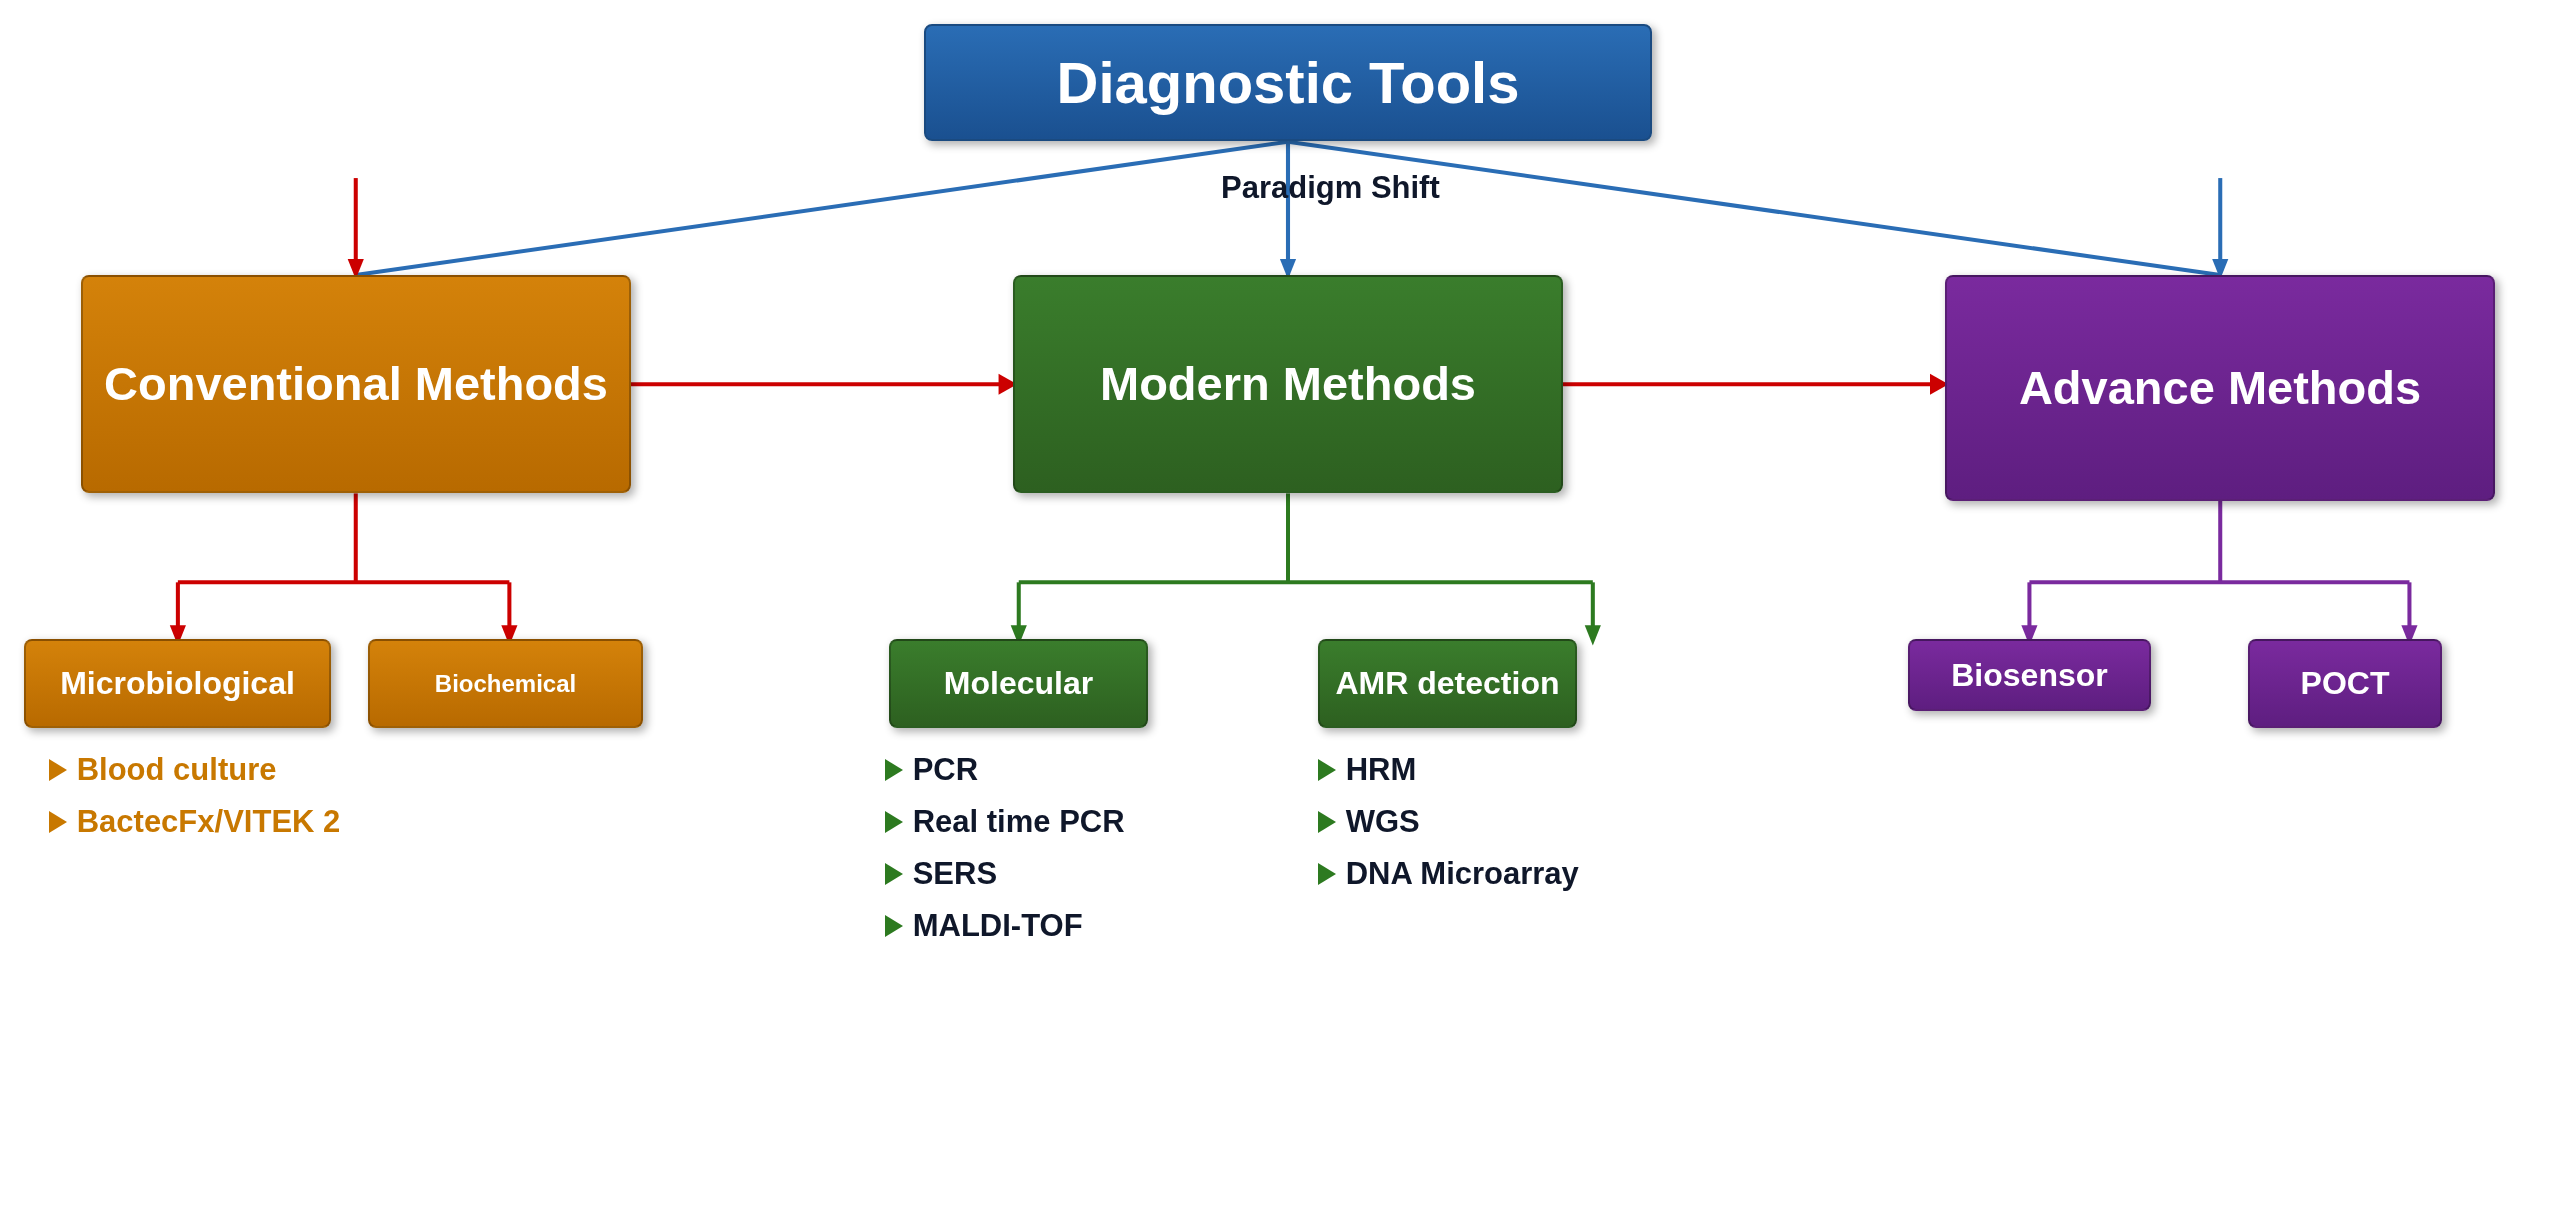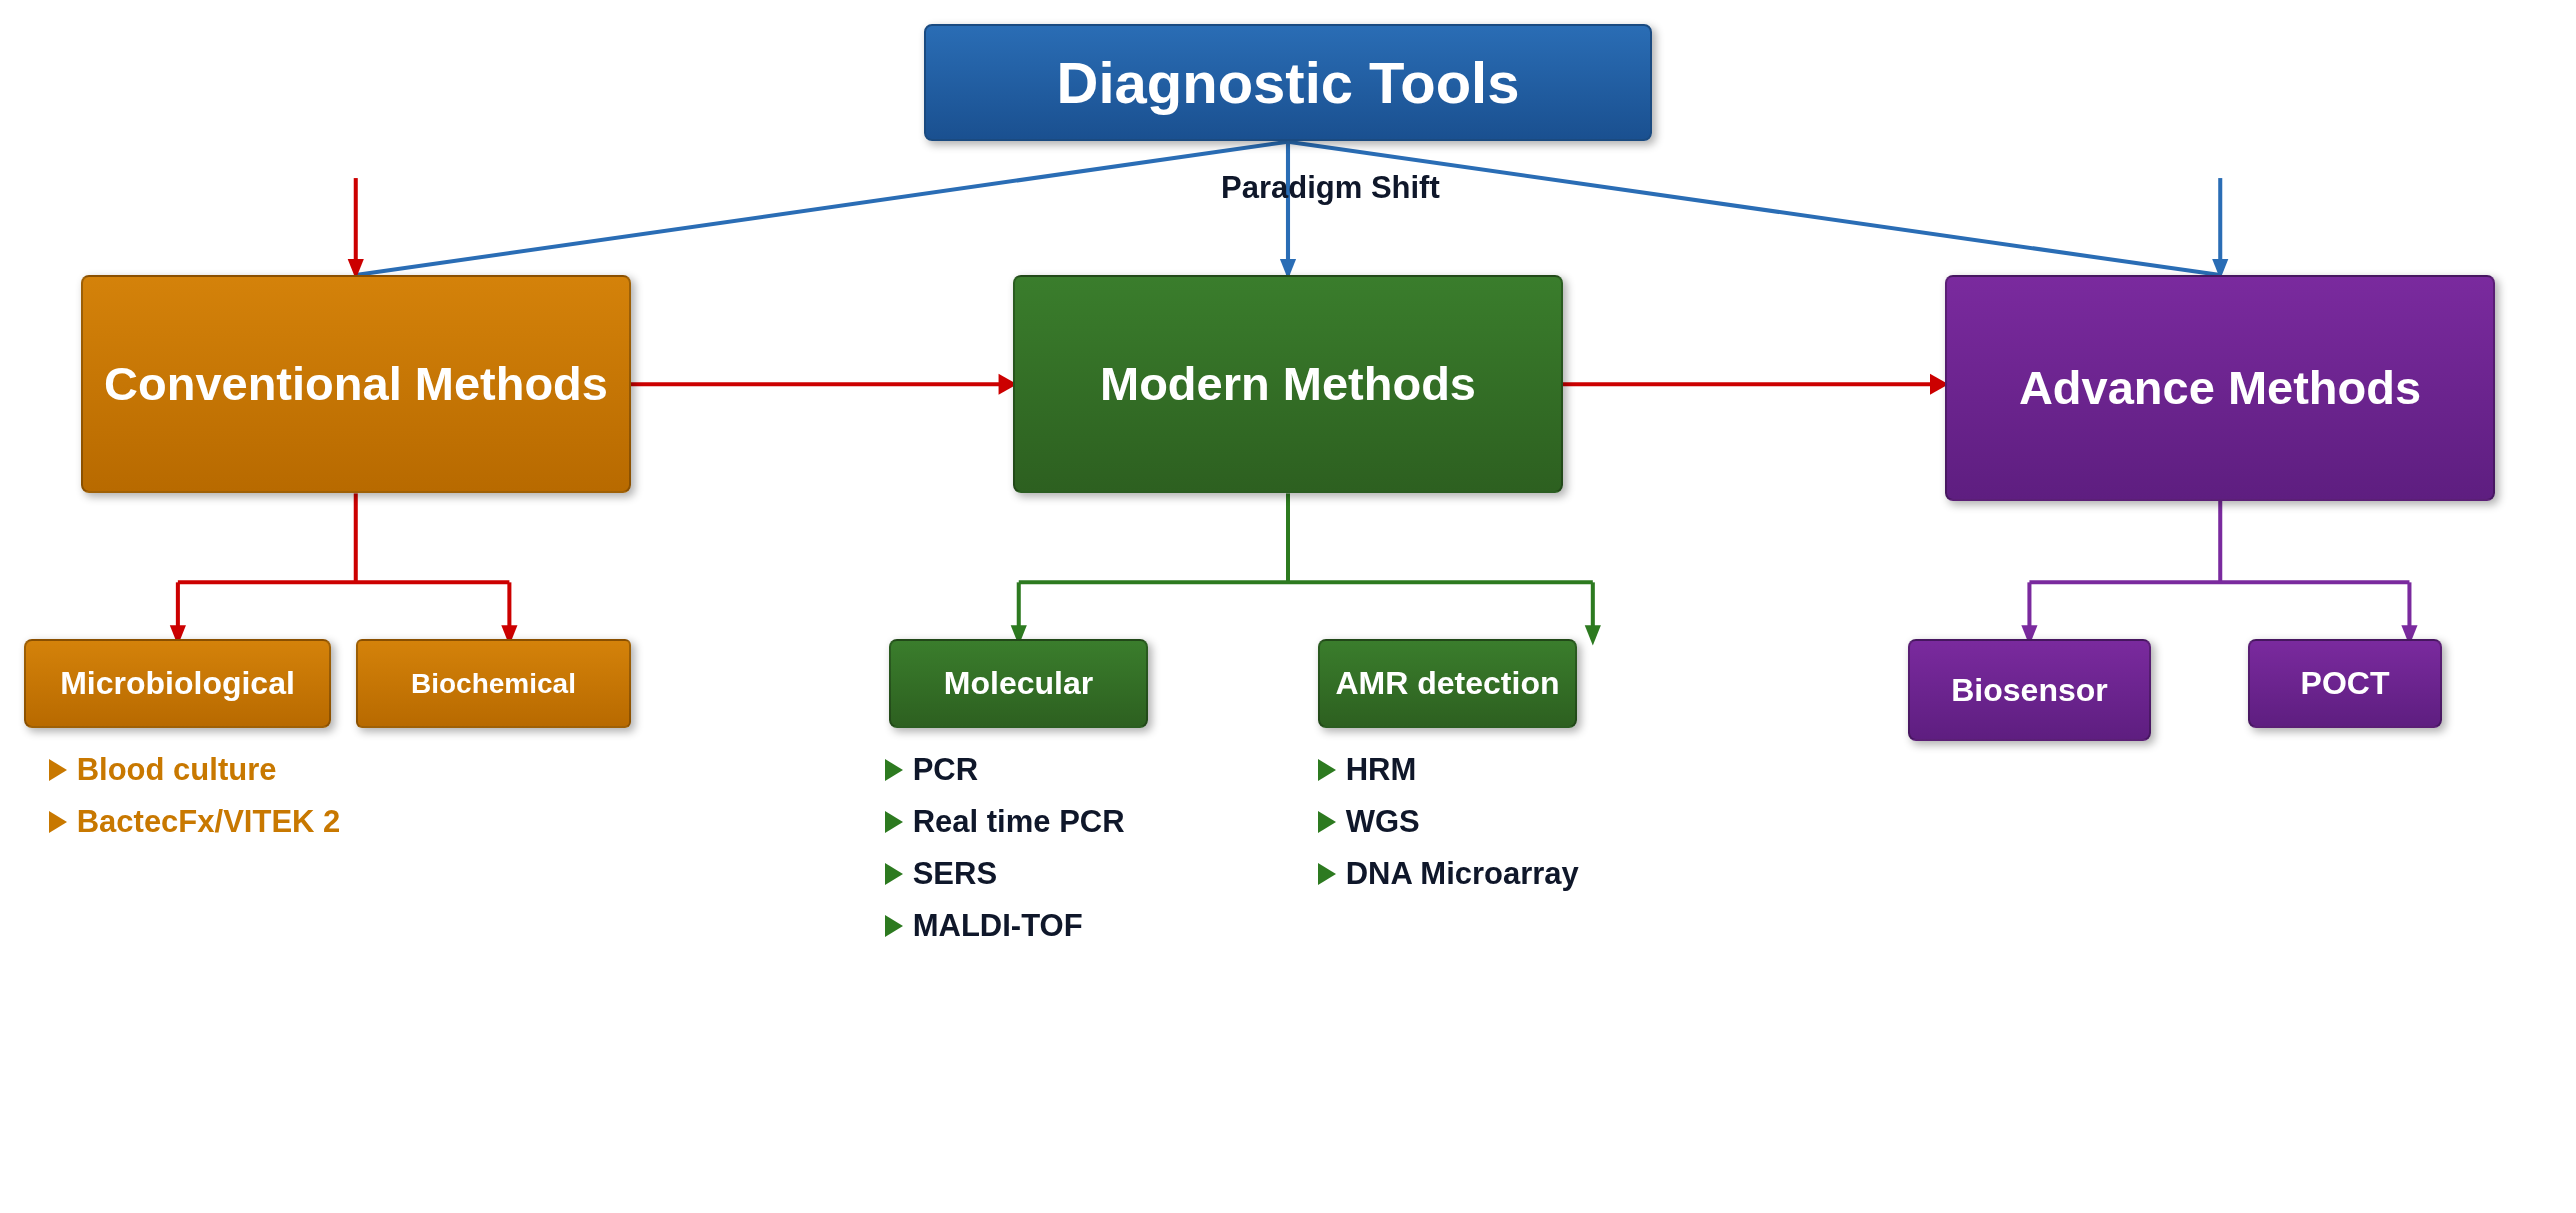--- a/index.html
+++ b/index.html
@@ -89,26 +89,25 @@
       font-size: 32px;
       width: 307px;
       height: 89px;
       left: 24px;
       top: 639px;
     }
 
     
     .box-biochem {
       background: linear-gradient(180deg, #d4820a 0%, #b86a00 100%);
-      font-size: 28px;
+      font-size: 24px;
       width: 275px;
       height: 89px;
-      left: 356px;
-      top: 639px;
-      border-radius: 6px;
+      left: 368px;
+      top: 639px;
     }
 
     
     .box-molecular {
       background: linear-gradient(180deg, #3a7d2c 0%, #2d6020 100%);
       font-size: 32px;
       width: 259px;
       height: 89px;
       left: 889px;
       top: 639px;
@@ -122,21 +121,21 @@
       height: 89px;
       left: 1318px;
       top: 639px;
     }
 
     
     .box-biosensor {
       background: linear-gradient(180deg, #7a2a9e 0%, #5e1e80 100%);
       font-size: 32px;
       width: 243px;
-      height: 102px;
+      height: 72px;
       left: 1908px;
       top: 639px;
     }
 
     
     .box-poct {
       background: linear-gradient(180deg, #7a2a9e 0%, #5e1e80 100%);
       font-size: 32px;
       width: 194px;
       height: 89px;

